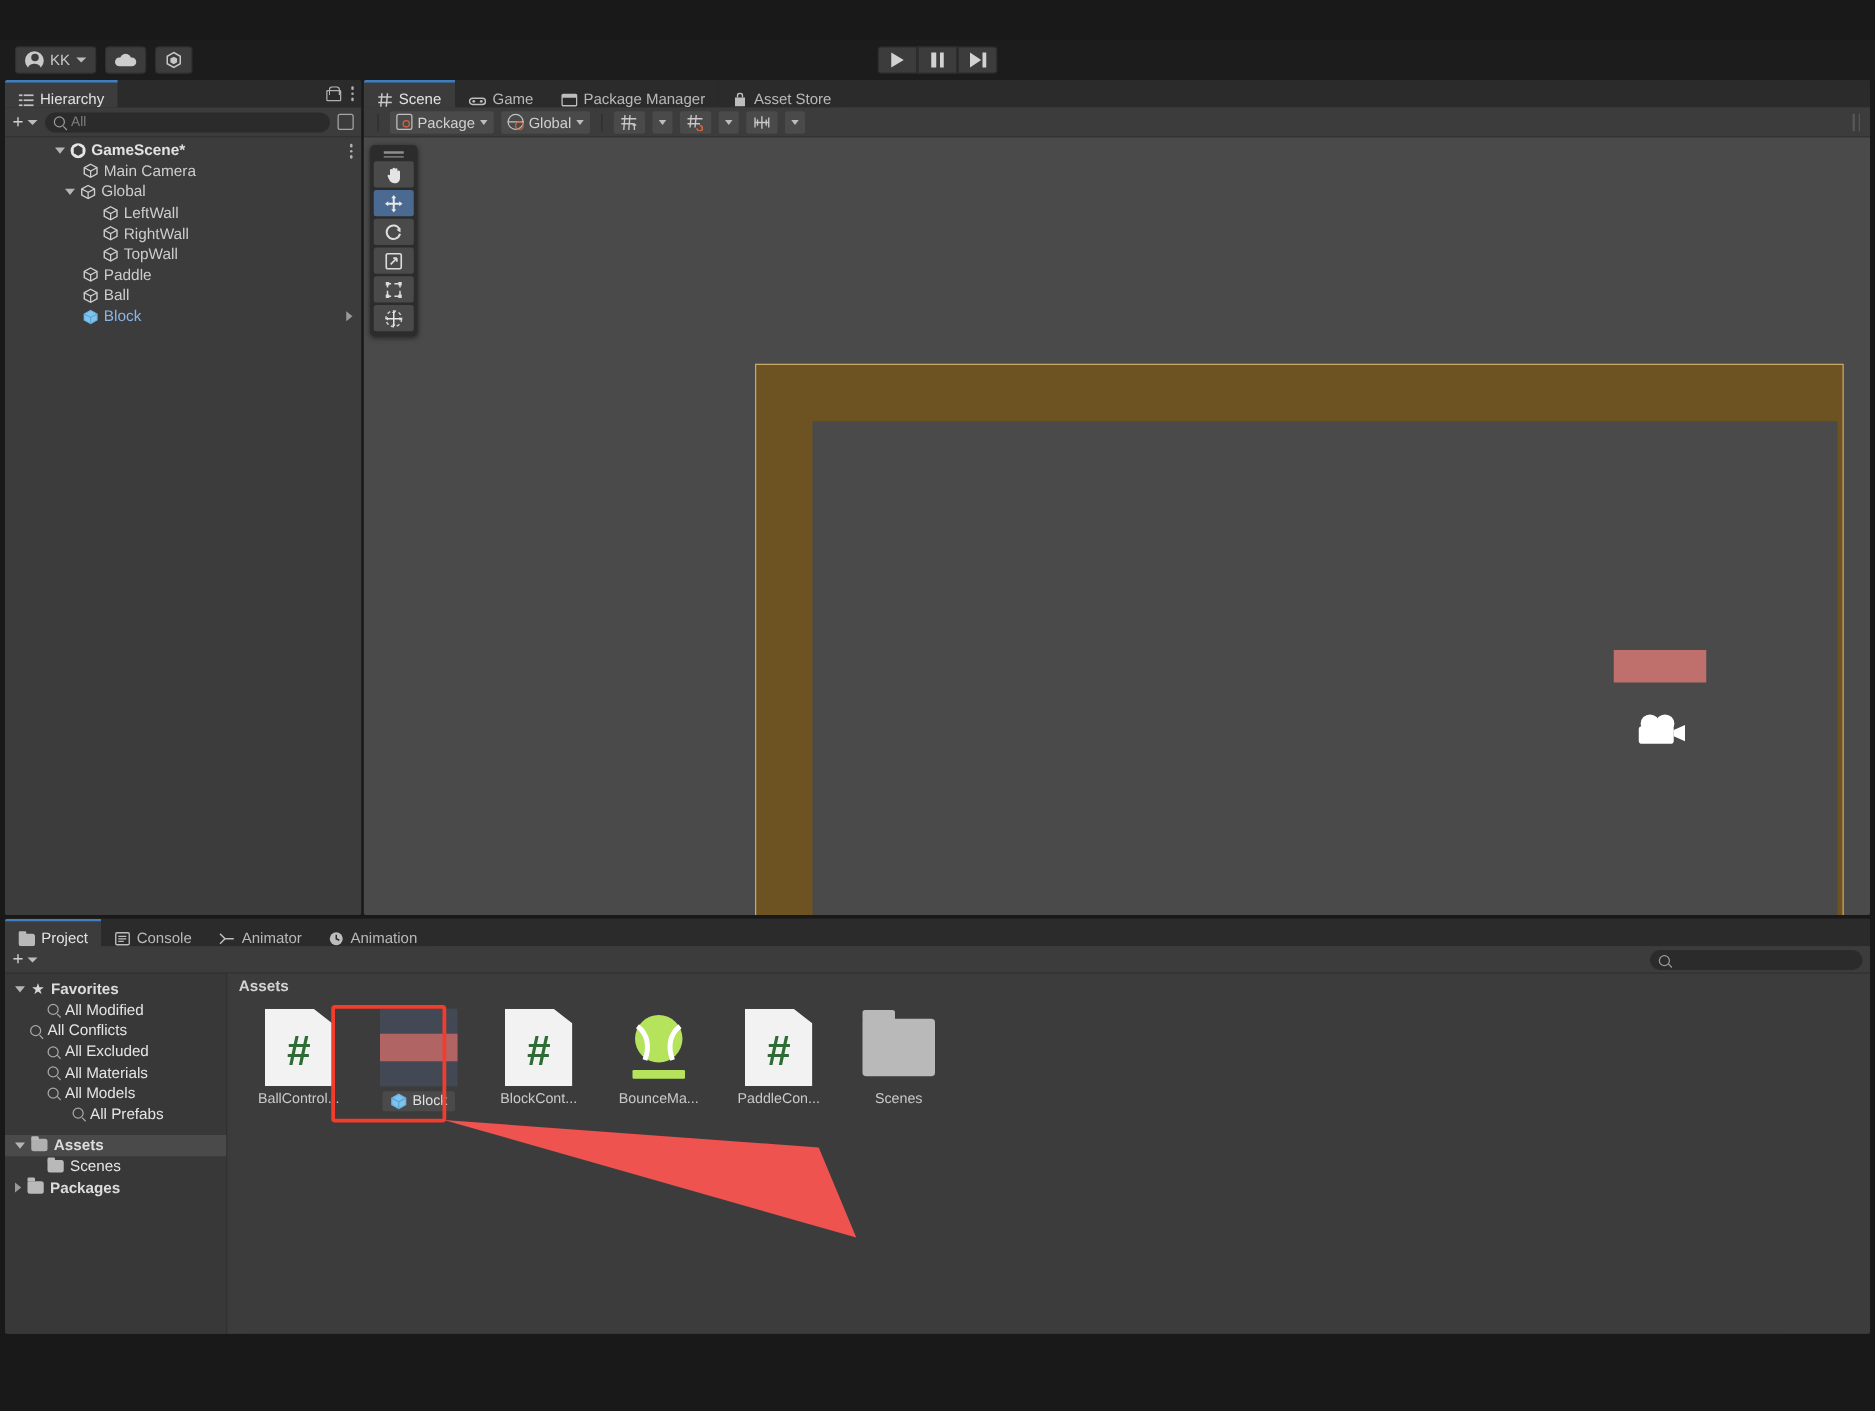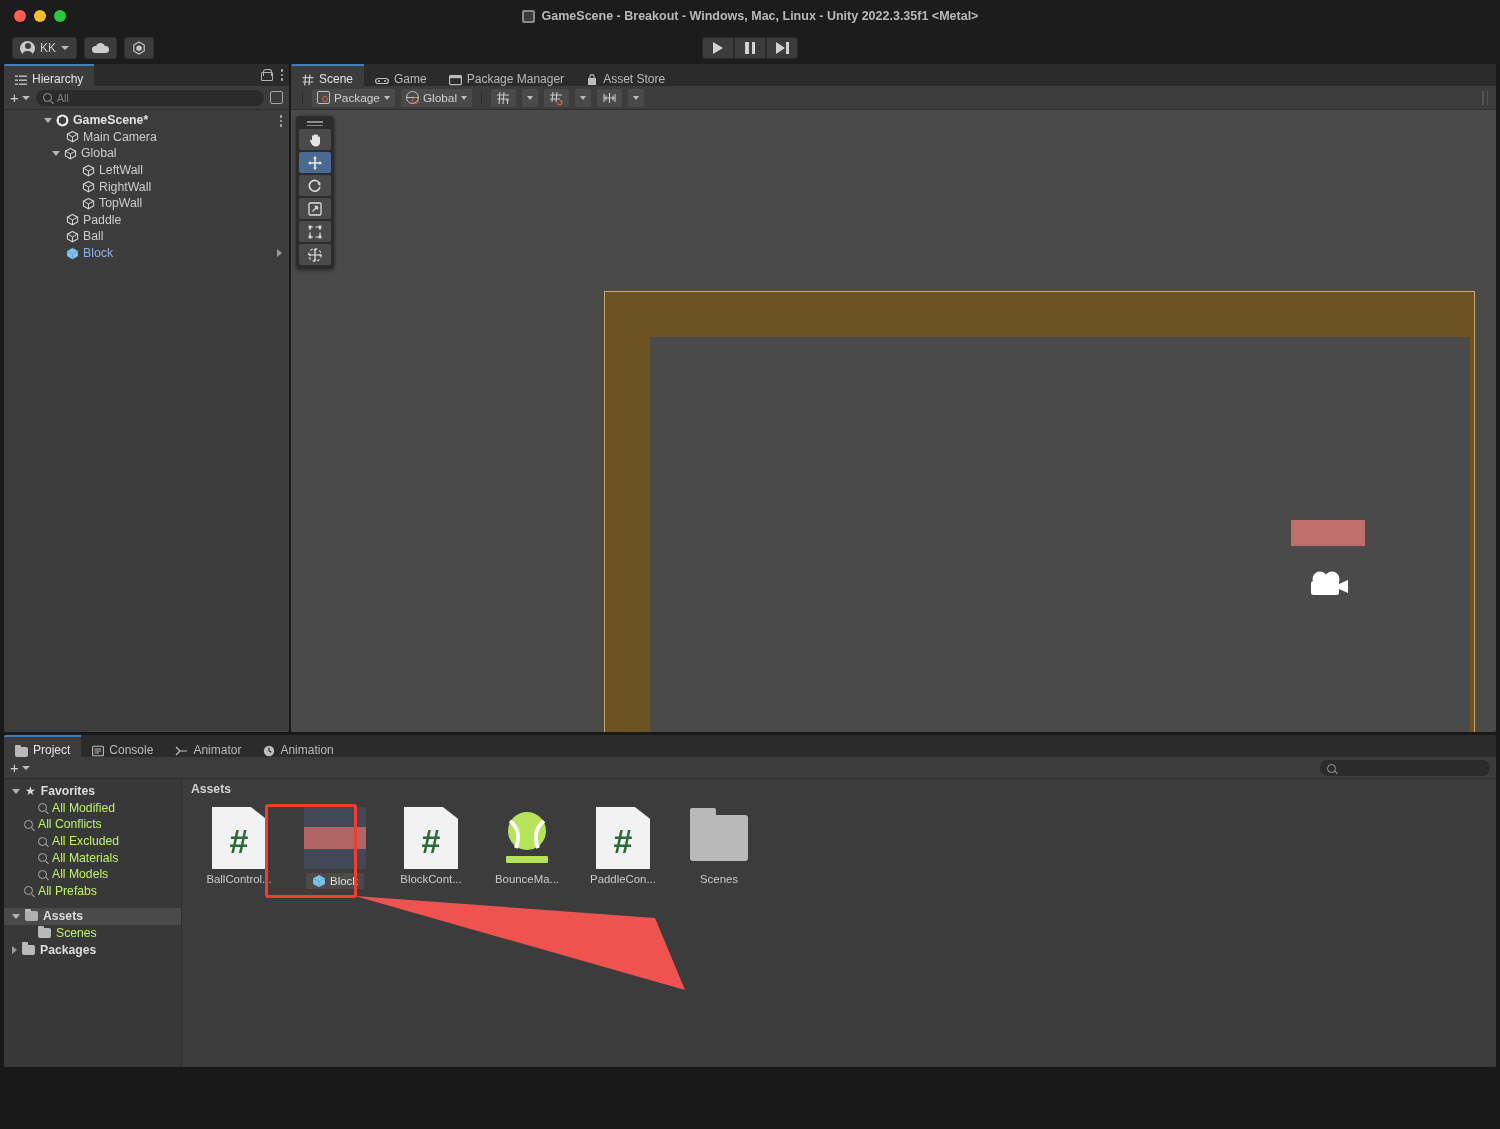--- a/index.html
+++ b/index.html
@@ -198,21 +198,21 @@
   .proj-search {
     position:absolute; right:6px; top:3px; width:170px; height:16px;
     background:#2b2b2b; border-radius:8px; display:flex; align-items:center;
     gap:5px; padding:0 7px;
   }
   .proj-body { display:flex; height:calc(100% - 44px); }
   .proj-tree {
     width:178px; background:#383838; padding-top:4px; flex:0 0 auto;
     border-right:1px solid #2f2f2f;
   }
-  .trow { height:16.6px; display:flex; align-items:center; gap:5px; font-size:12.2px; color:#bef264; padding-left:6px;}
+  .trow { height:16.6px; display:flex; align-items:center; gap:5px; font-size:12.2px; color:#e5e5e5; padding-left:6px;}
   .trow.bold{ font-weight:bold; color:#dcdcdc;}
   .trow.hl{ background:#4a4a4a; }
   .star { color:#d8d8d8; font-size:12px; line-height:1;}
   .magsm { width:9px;height:9px;border:1.3px solid #a8a8a8;border-radius:50%;position:relative;flex:0 0 auto;}
   .magsm:after{content:"";position:absolute;right:-3px;bottom:-2px;width:4px;height:1.3px;background:#a8a8a8;transform:rotate(45deg);}
   .folder { width:13px;height:10px;background:#b9b9b9;border-radius:1px 2px 2px 2px; position:relative; flex:0 0 auto;}
   .folder:before{content:"";position:absolute;left:0;top:-2.5px;width:6px;height:3px;background:#b9b9b9;border-radius:1px 1px 0 0;}
   .folder.open{ background:#b0b0b0; }
   .proj-content { flex:1; background:#3c3c3c; position:relative; }
   .assets-bar { height:20px; display:flex; align-items:center; padding-left:9px; font-size:12.2px; color:#d2d2d2; font-weight:bold;}
@@ -255,31 +255,20 @@
     font-family:"Liberation Sans","DejaVu Sans",sans-serif;
   }
   .callout-tail { position:absolute; left:355px; top:878px; width:340px; height:130px; pointer-events:none;}
   .cube-sm{ width:14px;height:14px; flex:0 0 auto;}
 </style>
 </head>
 <body>
 
 <div class="app">
 
-  <div class="titlebar">
-    <div class="traffic">
-      <span class="dot r"></span>
-      <span class="dot y"></span>
-      <span class="dot g"></span>
-    </div>
-    <div class="win-title">
-      <span class="scene-ico"></span>
-      <span>GameScene - Breakout - Windows, Mac, Linux - Unity 2022.3.35f1 &lt;Metal&gt;</span>
-    </div>
-  </div>
 
   <div class="toolbar">
     <div class="tb-left">
       <div class="tb-btn">
         <span class="avatar"></span>
         <span>KK</span>
         <span class="caret"></span>
       </div>
       <div class="tb-btn">
         <span class="cloud"></span>
@@ -645,21 +634,21 @@
           <span>All Excluded</span>
         </div>
         <div class="trow" style="padding-left:34px">
           <span class="magsm"></span>
           <span>All Materials</span>
         </div>
         <div class="trow" style="padding-left:34px">
           <span class="magsm"></span>
           <span>All Models</span>
         </div>
-        <div class="trow" style="padding-left:20px">
+        <div class="trow" style="padding-left:54px">
           <span class="magsm"></span>
           <span>All Prefabs</span>
         </div>
         <div style="height:9px"></div>
         <div class="trow bold hl" style="padding-left:8px">
           <span class="arrow-d"></span>
           <span class="folder open"></span>
           <span>Assets</span>
         </div>
         <div class="trow" style="padding-left:34px">

